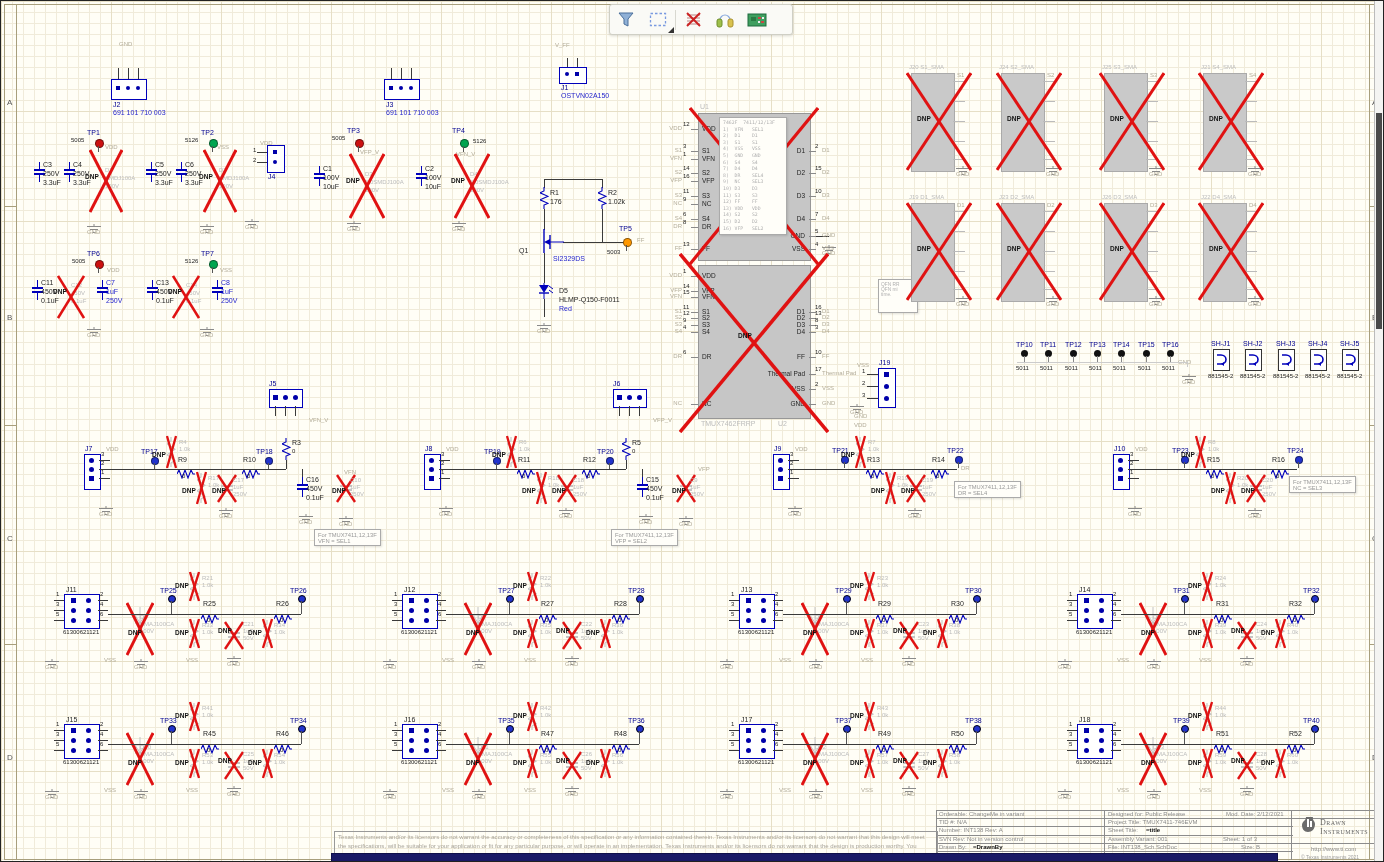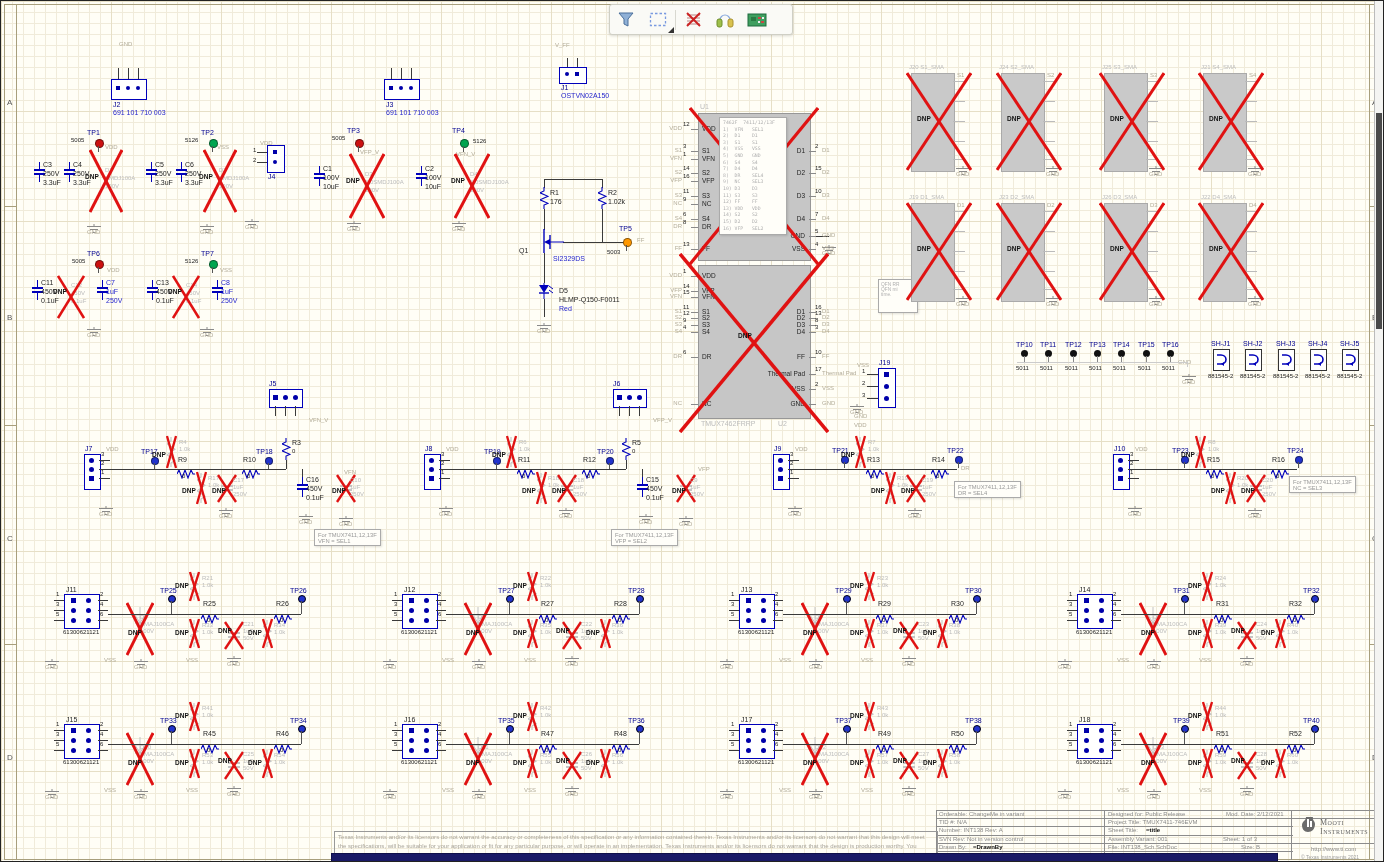--- a/index.html
+++ b/index.html
@@ -2155,21 +2155,21 @@
     <div class="tb-txt" style="left:1107px;top:835px">Assembly Variant: 001</div>
     <div class="tb-txt" style="left:1222px;top:835px">Sheet: 1  of  3</div>
     <div class="tb-txt" style="left:1107px;top:843px">File: INT138_Sch.SchDoc</div>
     <div class="tb-txt" style="left:1240px;top:843px">Size: B</div>
     <div class="tb-txt" style="left:1107px;top:851px">Contact: http://www.ti.com/support</div>
     <svg width="16" height="17" style="position:absolute;left:1300px;top:815px">
       <path d="M5 1 h7 c-1 3 2 4 2 7 c0 5-3 8-7 8 c-4 0-6-3-6-7 c0-4 4-4 4-8 z" fill="#6b6b6b"></path>
       <rect x="6" y="3" width="2" height="8" fill="#fff"></rect>
         <rect x="9" y="5" width="2" height="6" fill="#fff"></rect>
     </svg>
-    <div style="position:absolute;left:1319px;top:817px;font-family:'Liberation Serif',serif;font-size:8px;color:#666;letter-spacing:.5px;font-variant:small-caps">Mooti</div>
+    <div style="position:absolute;left:1319px;top:817px;font-family:'Liberation Serif',serif;font-size:8px;color:#666;letter-spacing:.5px;font-variant:small-caps">Drawn</div>
     <div style="position:absolute;left:1319px;top:826px;font-family:'Liberation Serif',serif;font-size:8px;color:#666;letter-spacing:.5px;font-variant:small-caps">Instruments</div>
     <div class="tb-txt" style="left:1310px;top:845px">http://www.ti.com</div>
     <div class="tb-txt" style="left:1300px;top:853px;font-size:5px;color:#a0a0a0">© Texas Instruments 2021</div>
   </div>
 
   <div id="disclaimer">Texas Instruments and/or its licensors do not warrant the accuracy or completeness of this specification or any information contained therein. Texas Instruments and/or its licensors do not warrant that this design will meet the specifications, will be suitable for your application or fit for any particular purpose, or will operate in an implementation. Texas Instruments and/or its licensors do not warrant that the design is production worthy. You should completely validate and test your design implementation to confirm the system functionality for your application.</div>
 
   <div class="scroll-h"></div>
   <div class="scroll-track">
     <div class="scroll-v"></div>

